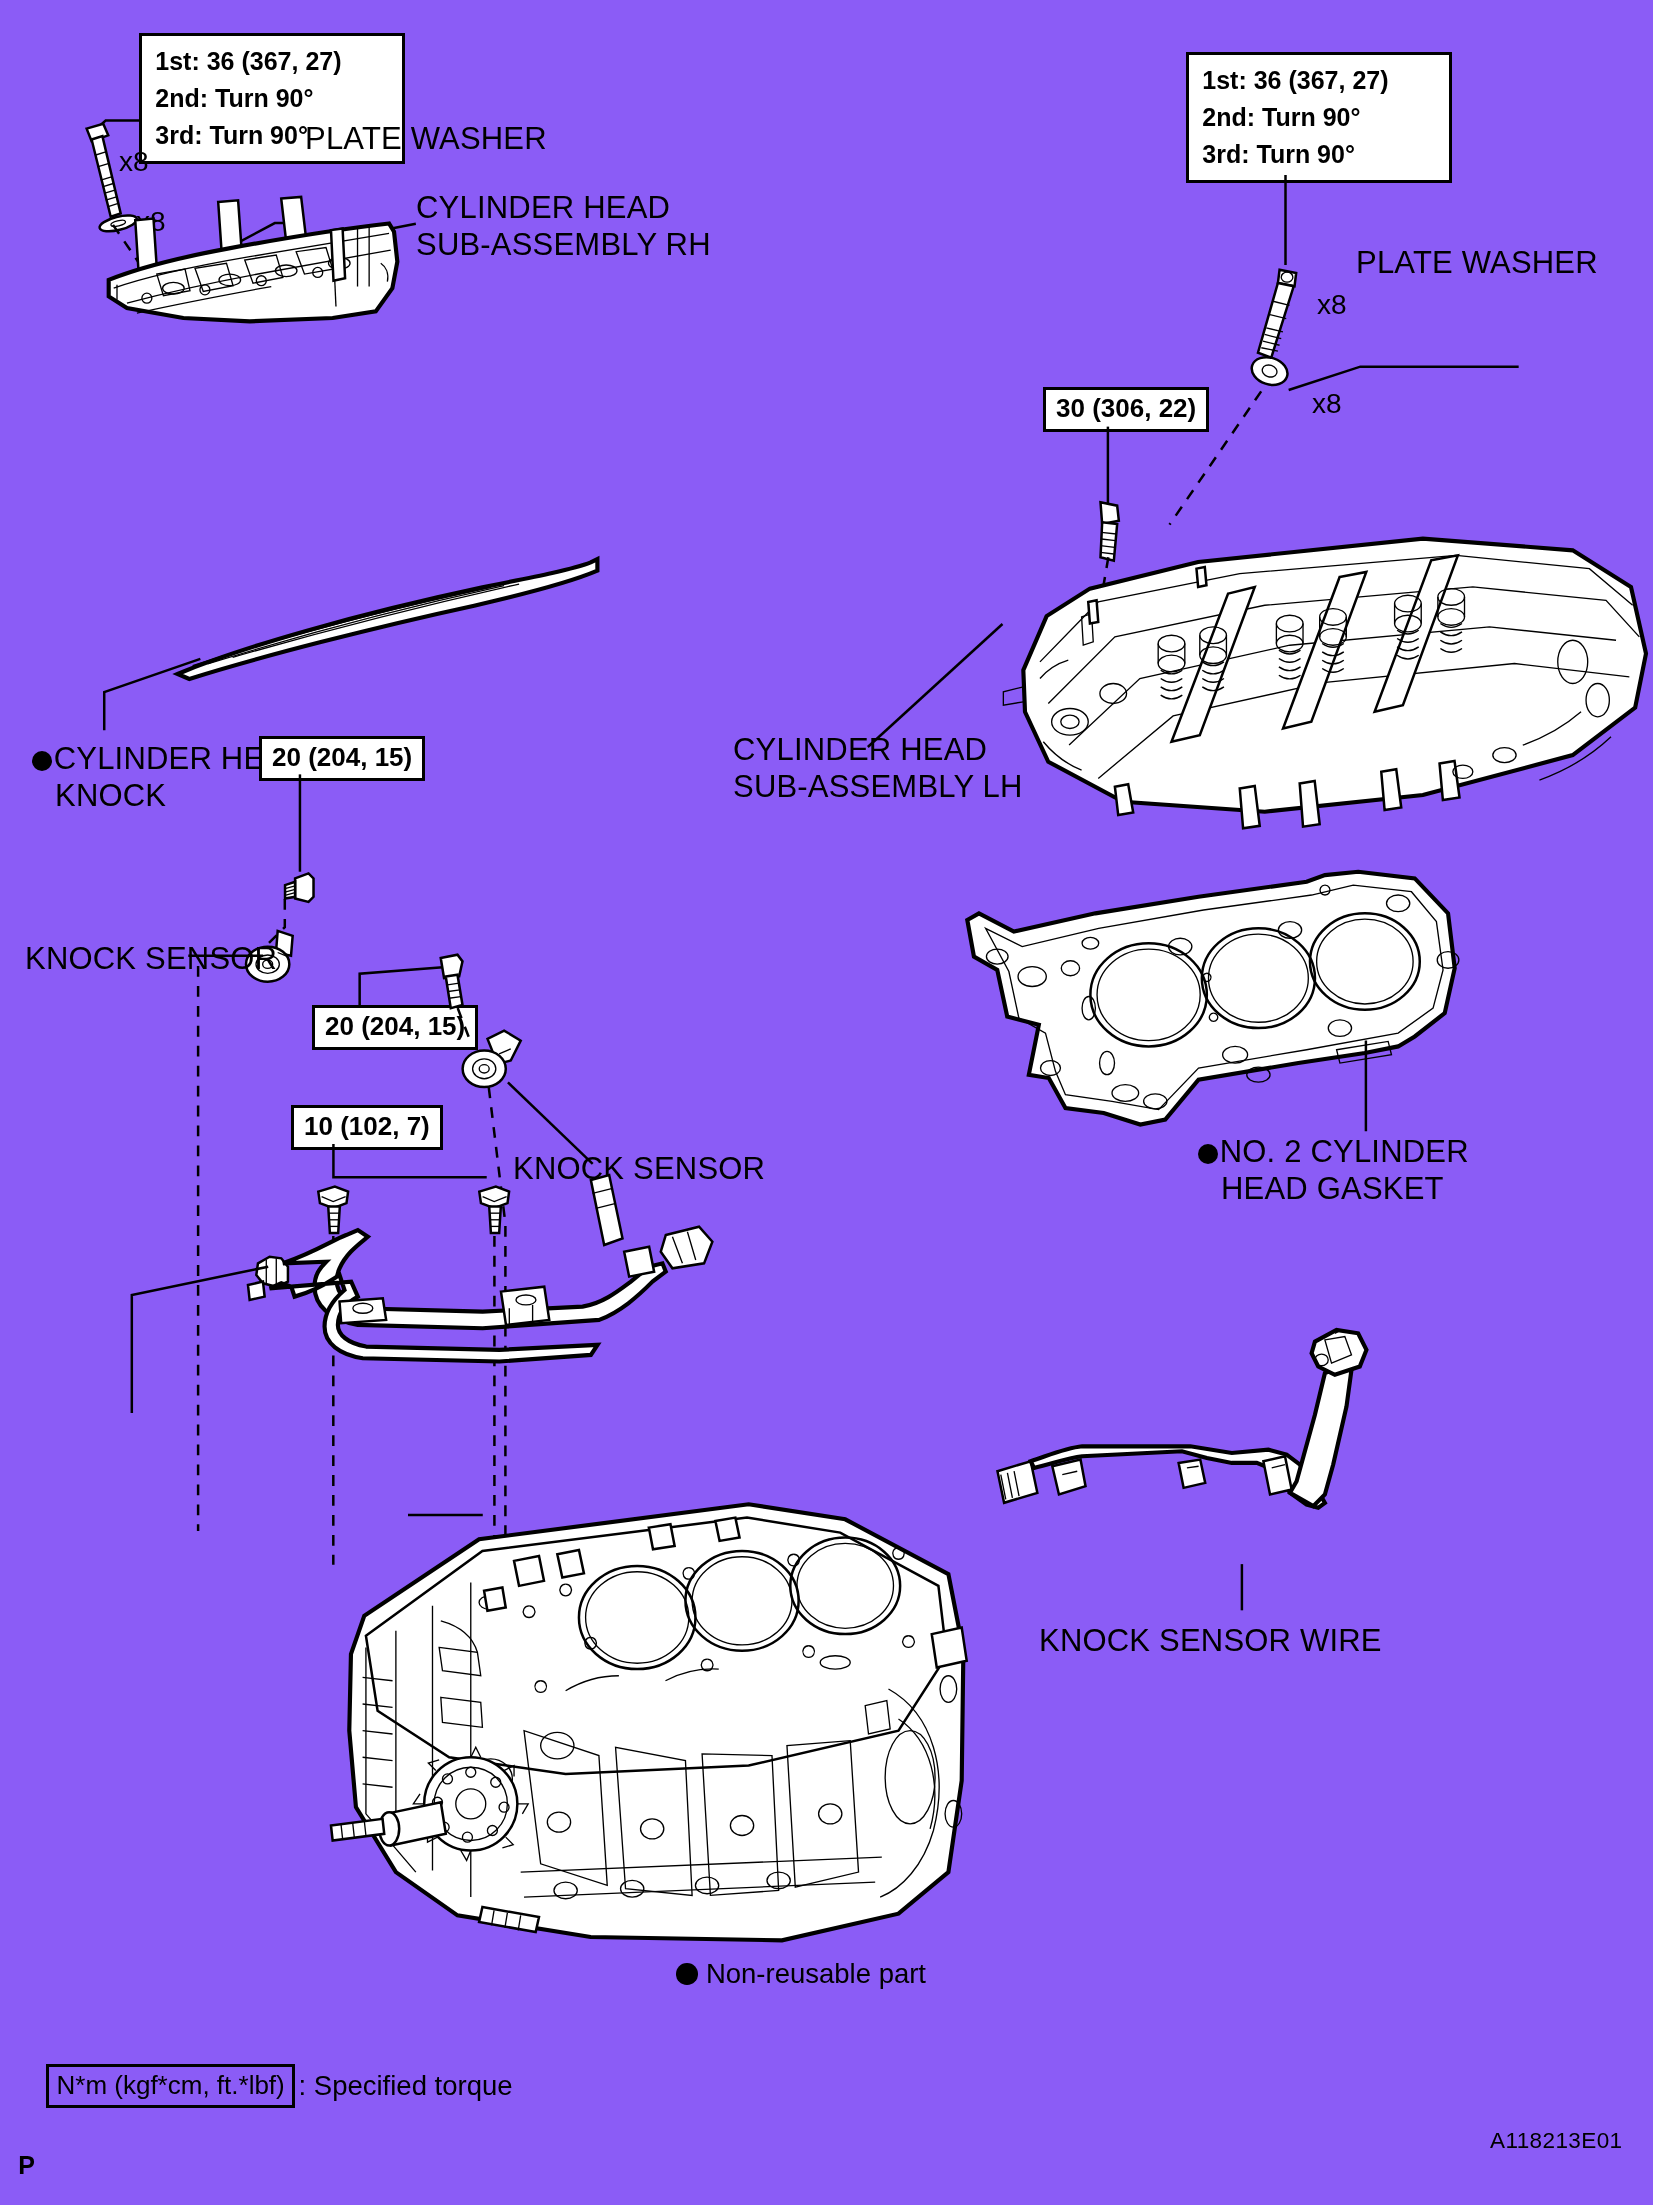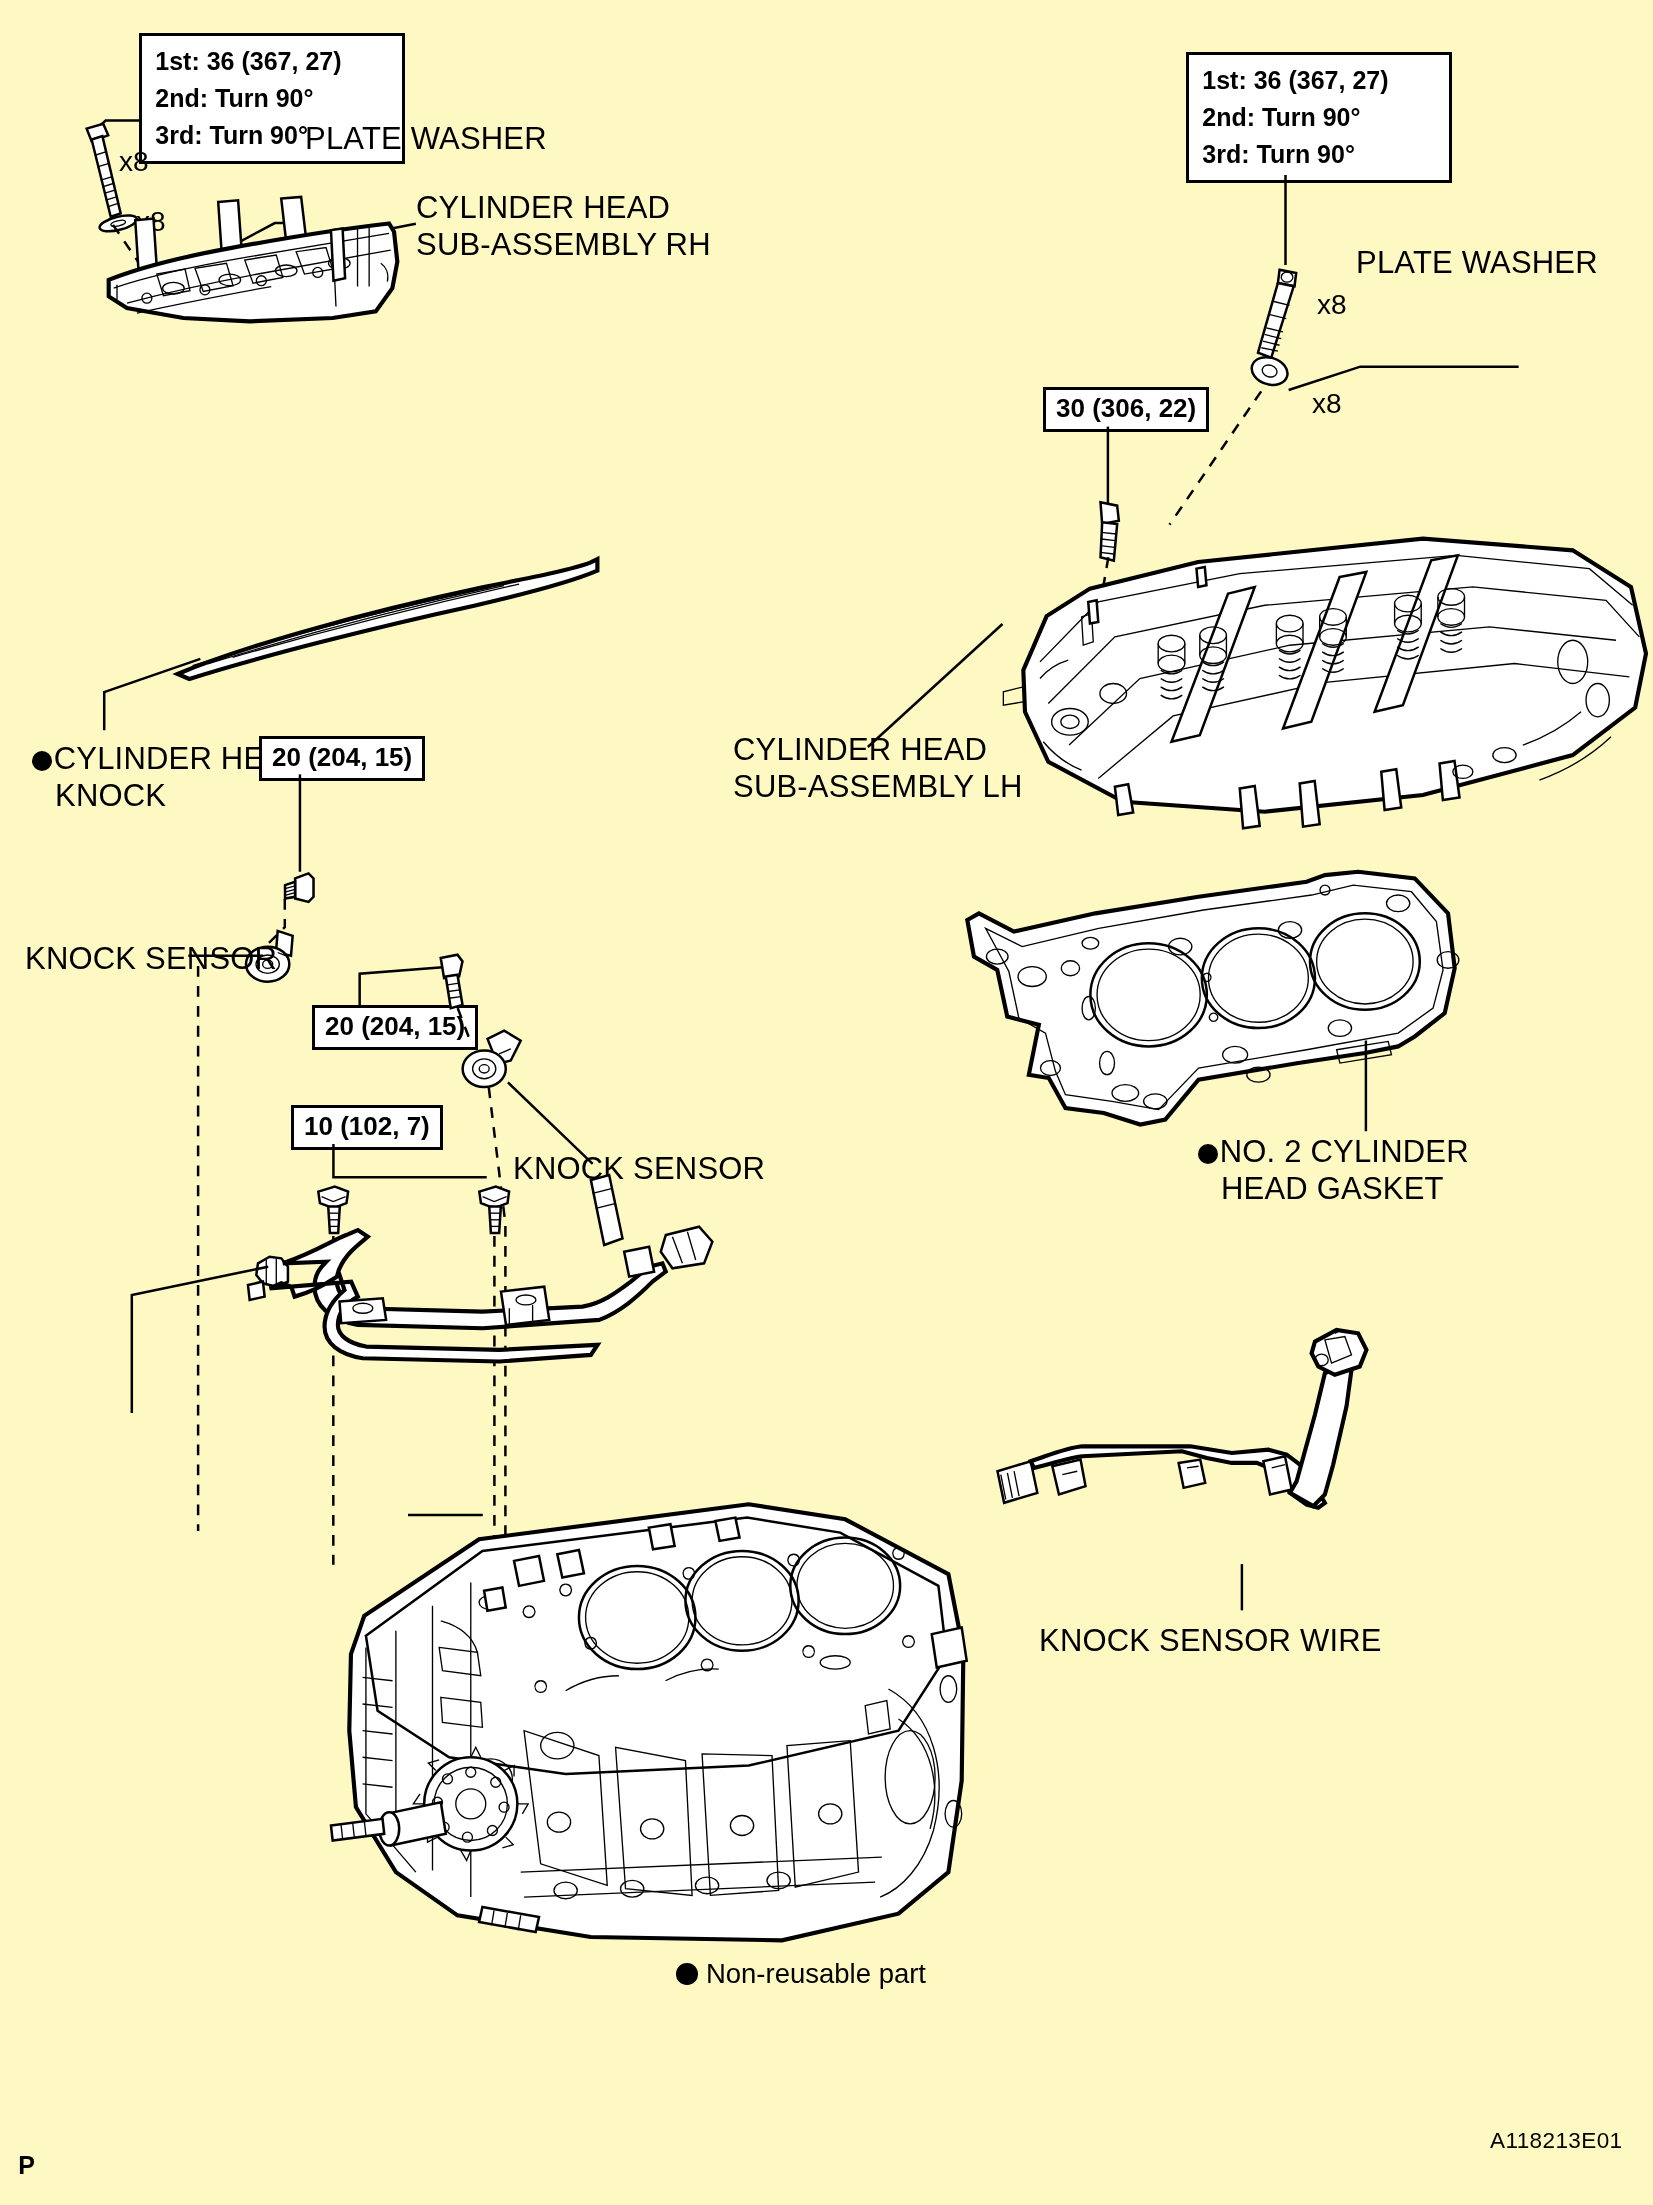--- a/index.html
+++ b/index.html
@@ -9,21 +9,21 @@
     background: #ffffff;
   }
   body {
     font-family: "Liberation Sans", sans-serif;
     color: #000;
   }
   #page {
     position: relative;
     width: 1654px;
     height: 2205px;
-    background: #fef9c3;
+    background: #8b5cf6;
     overflow: hidden;
   }
 
   
   .torque-box {
     position: absolute;
     border: 3.3px solid #000;
     background: #fff;
     font-weight: bold;
     font-size: 25px;
@@ -739,20 +739,24 @@
       <path d="M660,270 l26,-6 l4,34 l-26,6 Z"></path>
     </g>
 
     <path class="ln med fillw" d="M740,184 L776,176 L782,216 L746,224 Z"></path>
   </svg>
 
   <svg class="art" style="left:408px; top:1465px;" width="216" height="100" viewBox="0 0 260 120">
     <path class="ln med" d="M0,60 L90,60"></path>
   </svg>
 
+  <div class="legend-row" style="left:46px; top:2064px;">
+    <span class="legend-box">N*m (kgf*cm, ft.*lbf)</span>
+    <span>: Specified torque</span>
+  </div>
   <div class="legend-row" style="left:676px; top:1958px;">
     <span class="legend-dot"></span>
     <span>Non-reusable part</span>
   </div>
 
   <div class="page-mark" style="left:18.3px; top:2151px;">P</div>
   <div class="corner-code" style="left:1490px; top:2128px;">A118213E01</div>
 
 </div>
 

